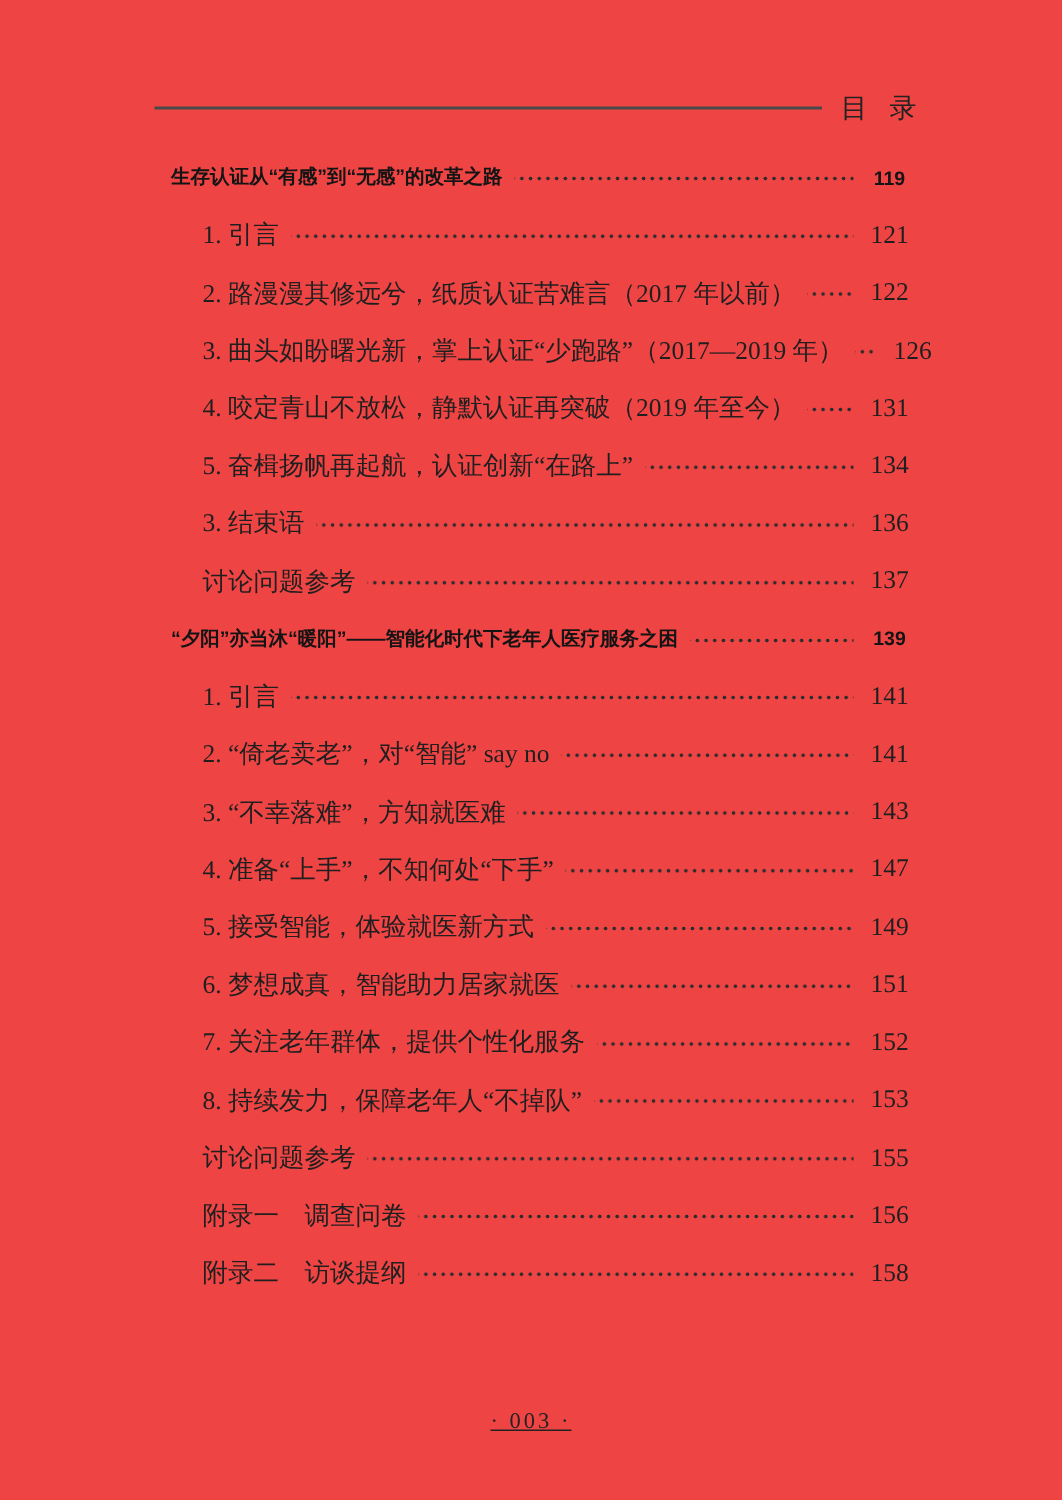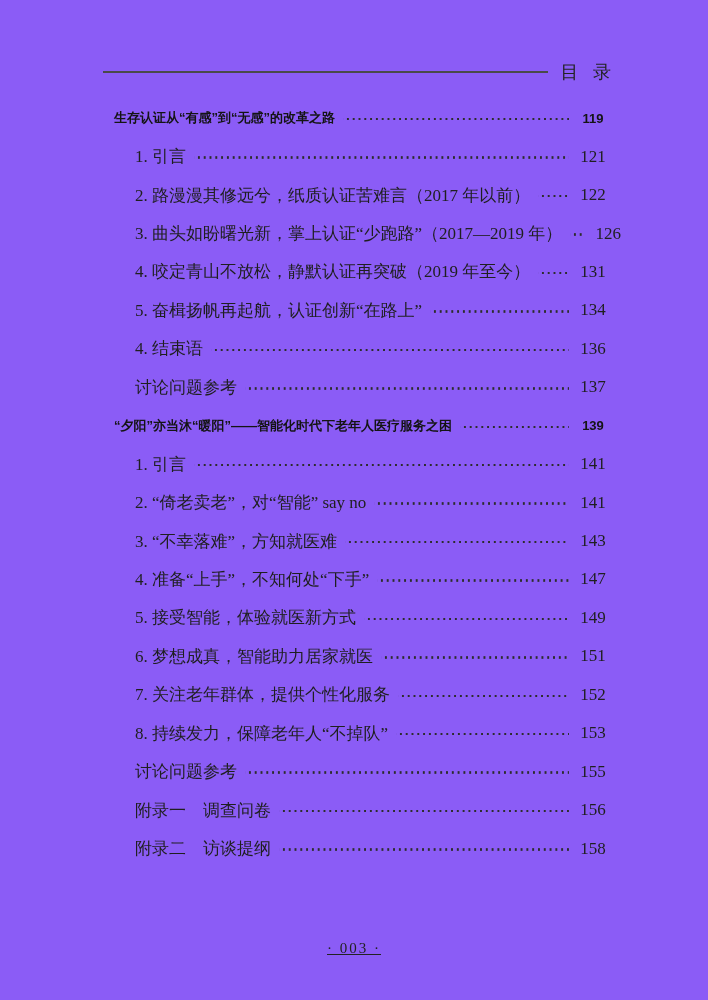--- a/index.html
+++ b/index.html
@@ -1,19 +1,19 @@
 <!DOCTYPE html>
 <html lang="zh"><head>
 <meta charset="utf-8">
 <style>
   html,body{margin:0;padding:0;background:#ffffff;}
   .page{
     position:relative;
     width:708px;height:1000px;
-    background:#8b5cf6;
+    background:#ef4444;
     color:#1f1f1f;
     font-family:"Liberation Serif","DejaVu Serif",serif;
     overflow:hidden;
   }
   
   .hdr{
     position:absolute;top:58px;left:103px;right:96px;
     display:flex;align-items:center;height:28px;
   }
   .hdr-line{
@@ -101,21 +101,21 @@
     <span class="t">4. 咬定青山不放松，静默认证再突破（2019 年至今）</span>
     <span class="leader"></span>
     <span class="pg">131</span>
   </div>
       <div class="row entry">
     <span class="t">5. 奋楫扬帆再起航，认证创新“在路上”</span>
     <span class="leader"></span>
     <span class="pg">134</span>
   </div>
       <div class="row entry">
-    <span class="t">4. 结束语</span>
+    <span class="t">3. 结束语</span>
     <span class="leader"></span>
     <span class="pg">136</span>
   </div>
       <div class="row entry">
     <span class="t">讨论问题参考</span>
     <span class="leader"></span>
     <span class="pg">137</span>
   </div>
       <div class="row section">
     <span class="t">“夕阳”亦当沐“暖阳”——智能化时代下老年人医疗服务之困</span>

